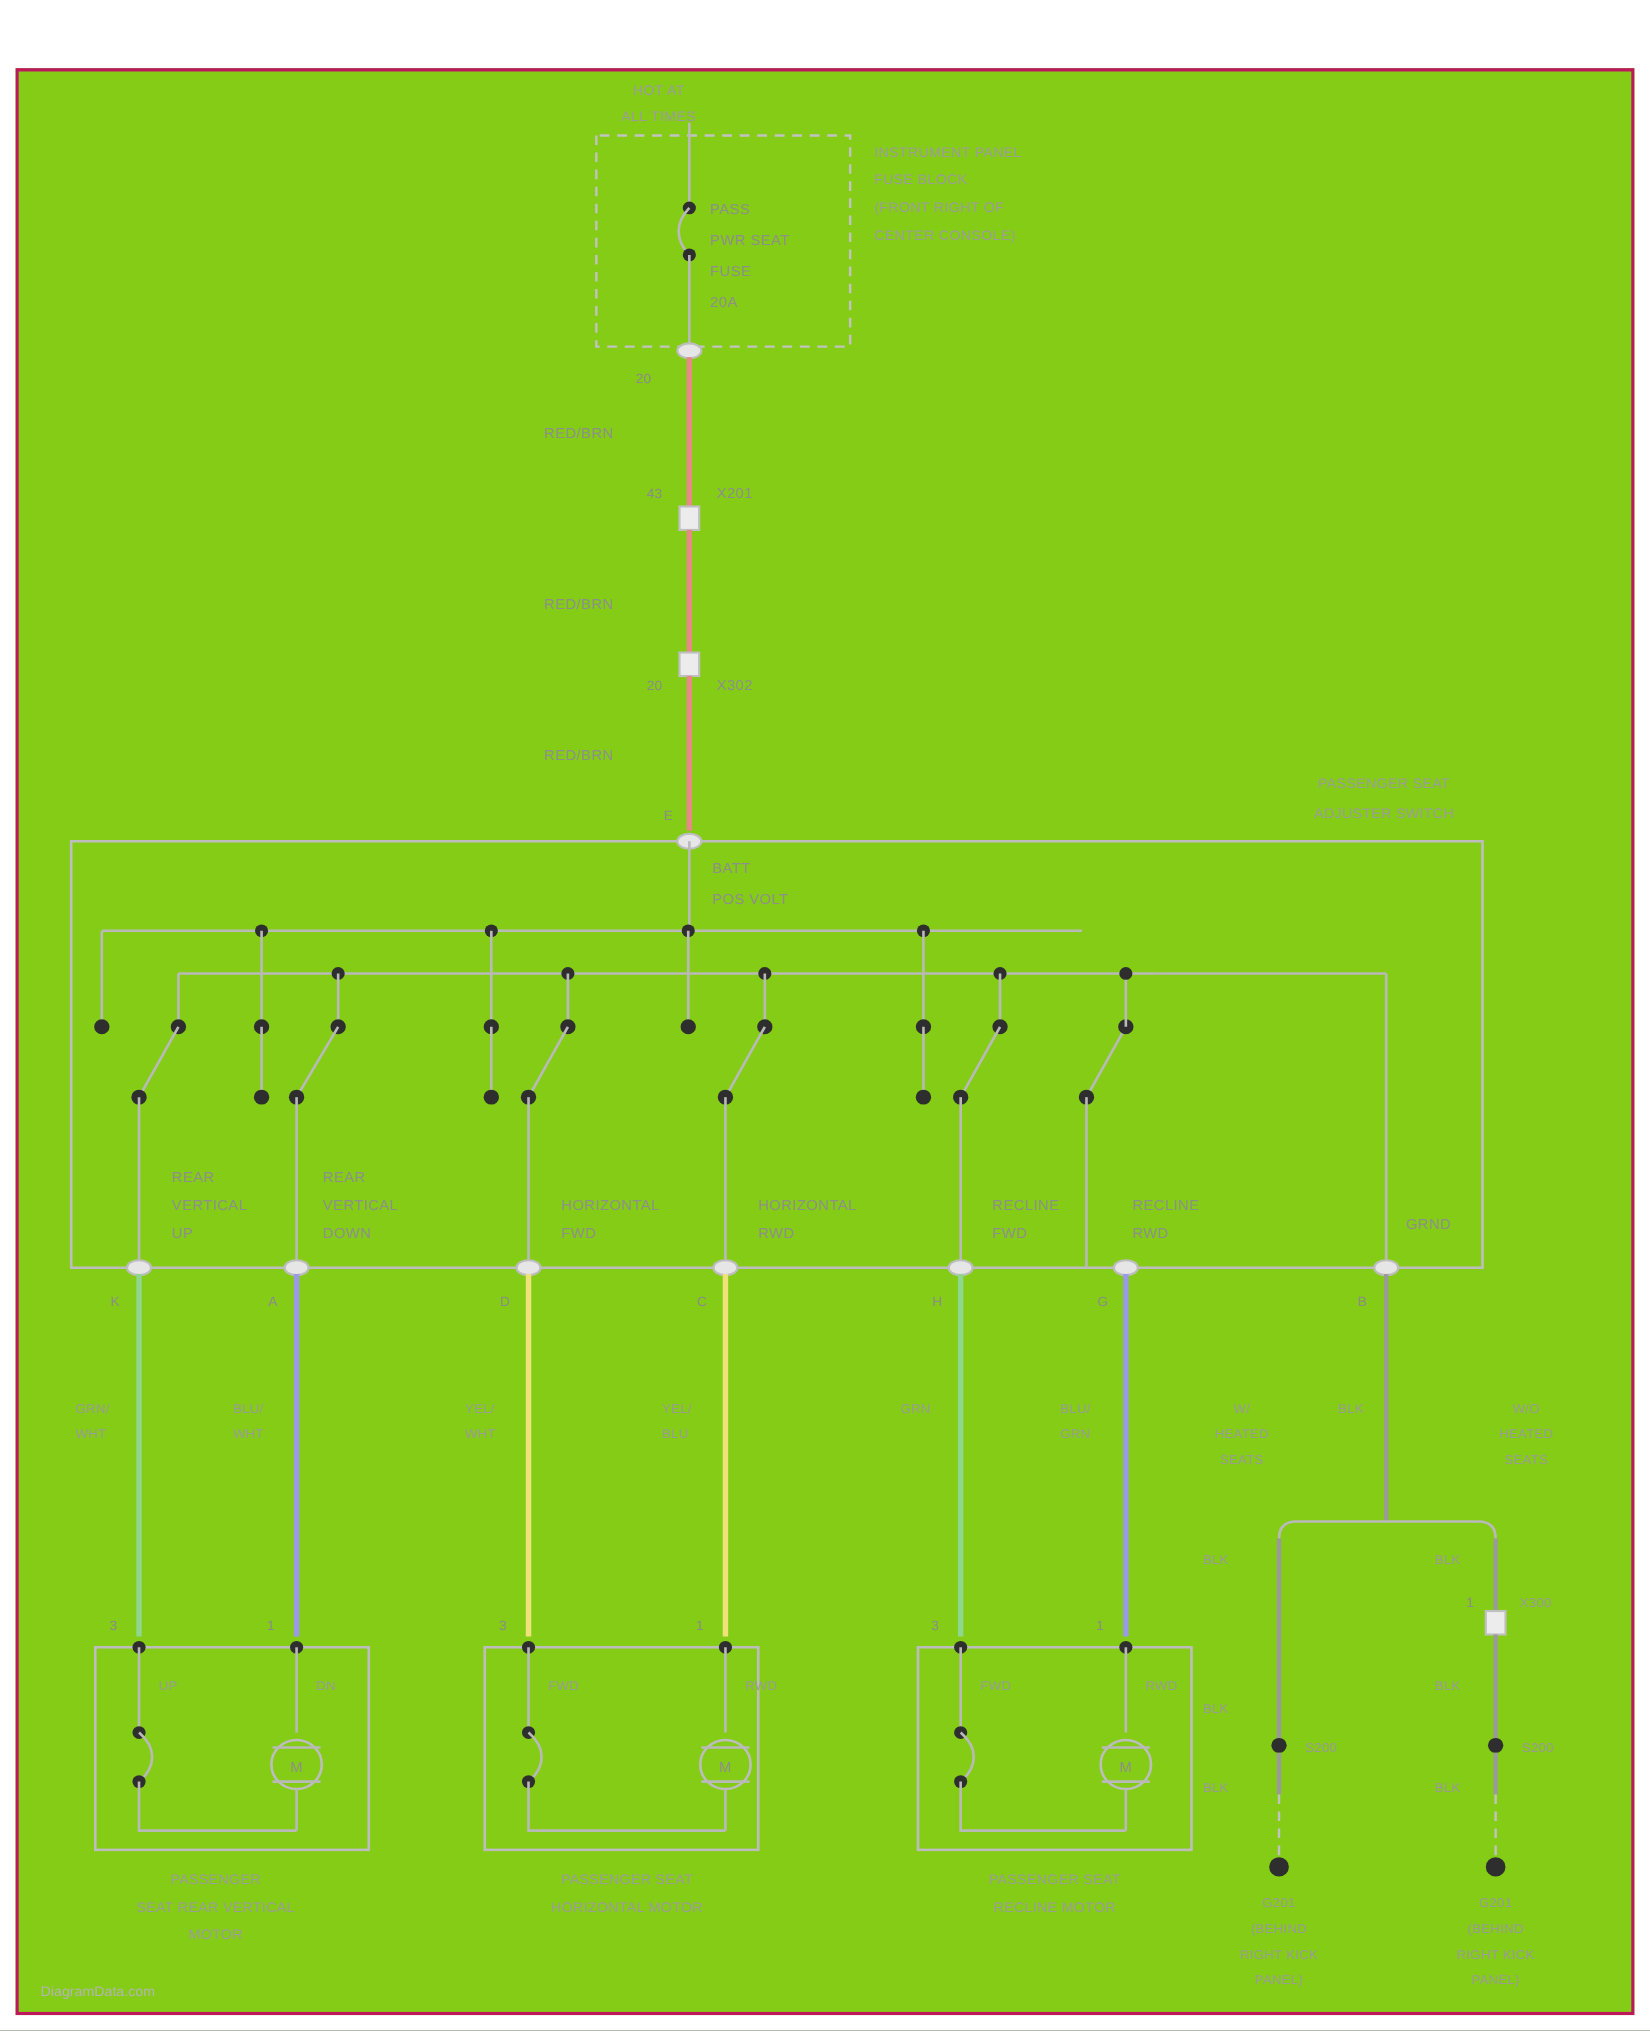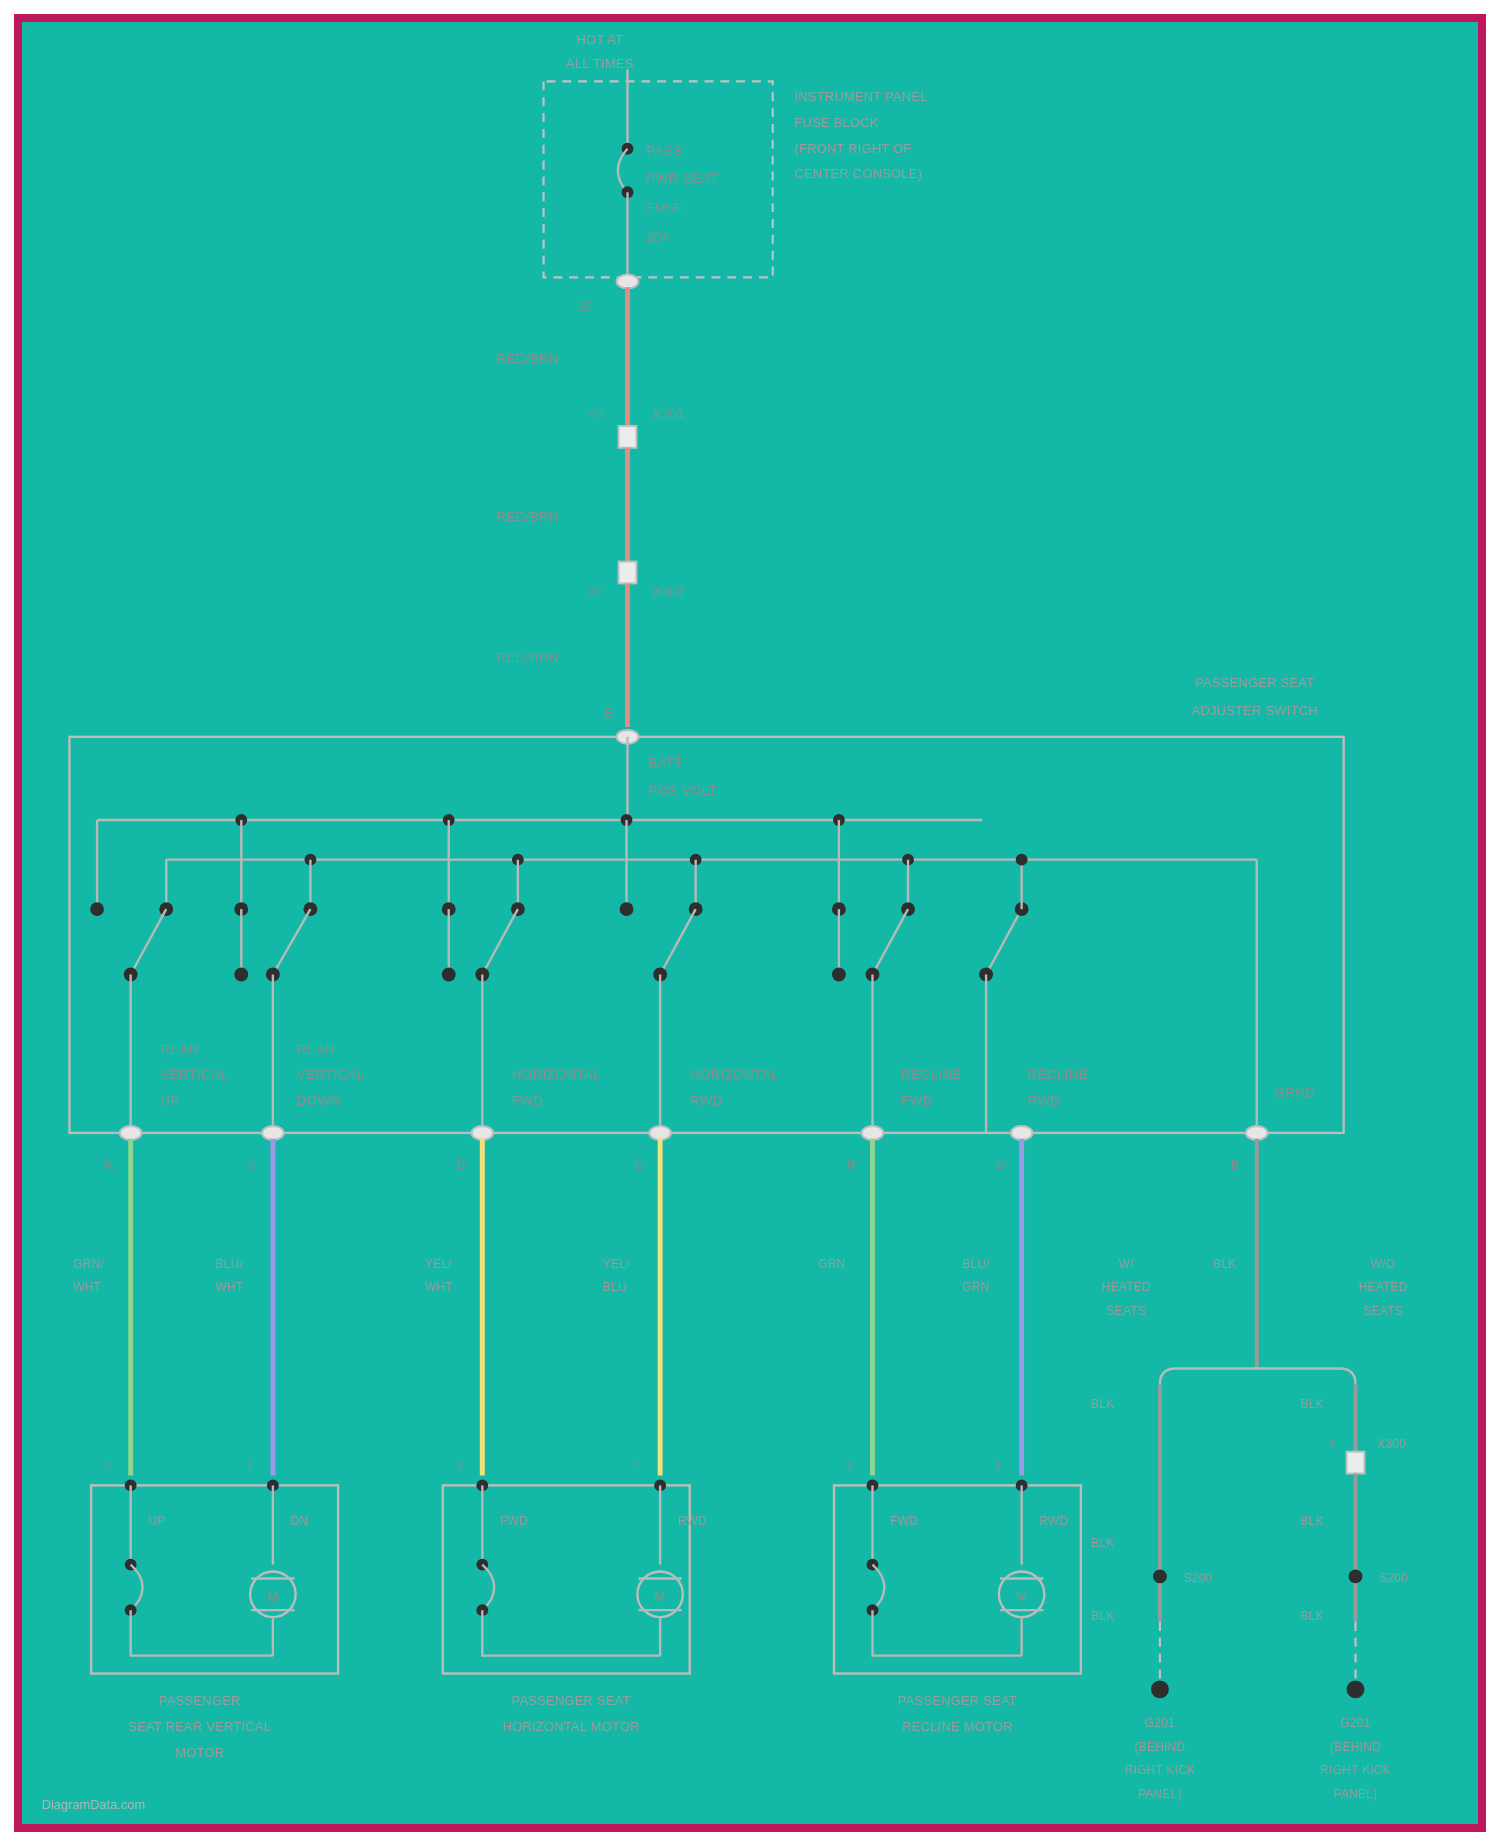--- a/index.html
+++ b/index.html
@@ -6,24 +6,25 @@
   body{font-family:"Liberation Sans",sans-serif;}
   #page{
     position:relative;width:1500px;height:1846px;
     background:#ffffff;
     border:14px solid #ffffff;
     box-sizing:border-box;
     overflow:hidden;
   }
   #frame{
     position:absolute;inset:0;
-    border:8px solid #be185d;
+    border:3px solid #be185d;
     box-sizing:border-box;
-    background:#14b8a6;
+    background:#84cc16;
     overflow:hidden;
+    margin-top:48px;
   }
   svg{display:block;width:100%;height:100%;}
   .wire{stroke:#b9b9b9;stroke-width:2.4;fill:none;}
   .wirebox{stroke:#bdbdbd;stroke-width:2.4;fill:none;}
   .dash{stroke:#c2c2c2;stroke-width:2.2;fill:none;stroke-dasharray:9 7;}
   .node{fill:#2e2e2e;}
   .lbl{font-family:"Liberation Sans",sans-serif;fill:#8e8e8e;font-size:13.5px;letter-spacing:.4px;}
   .lbl-sm{font-family:"Liberation Sans",sans-serif;fill:#9a9a9a;font-size:12px;letter-spacing:.3px;}
   .lbl-t{font-family:"Liberation Sans",sans-serif;fill:#9c9c9c;font-size:13px;letter-spacing:.3px;}
   .pin{font-family:"Liberation Sans",sans-serif;fill:#8b8b8b;font-size:12.5px;}

